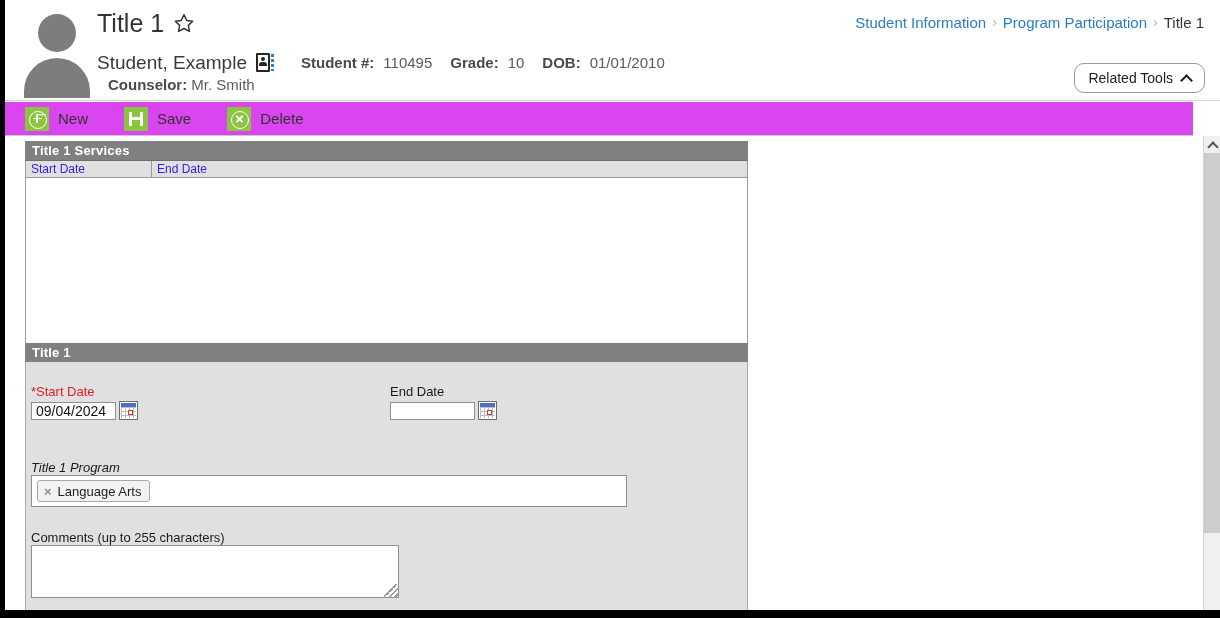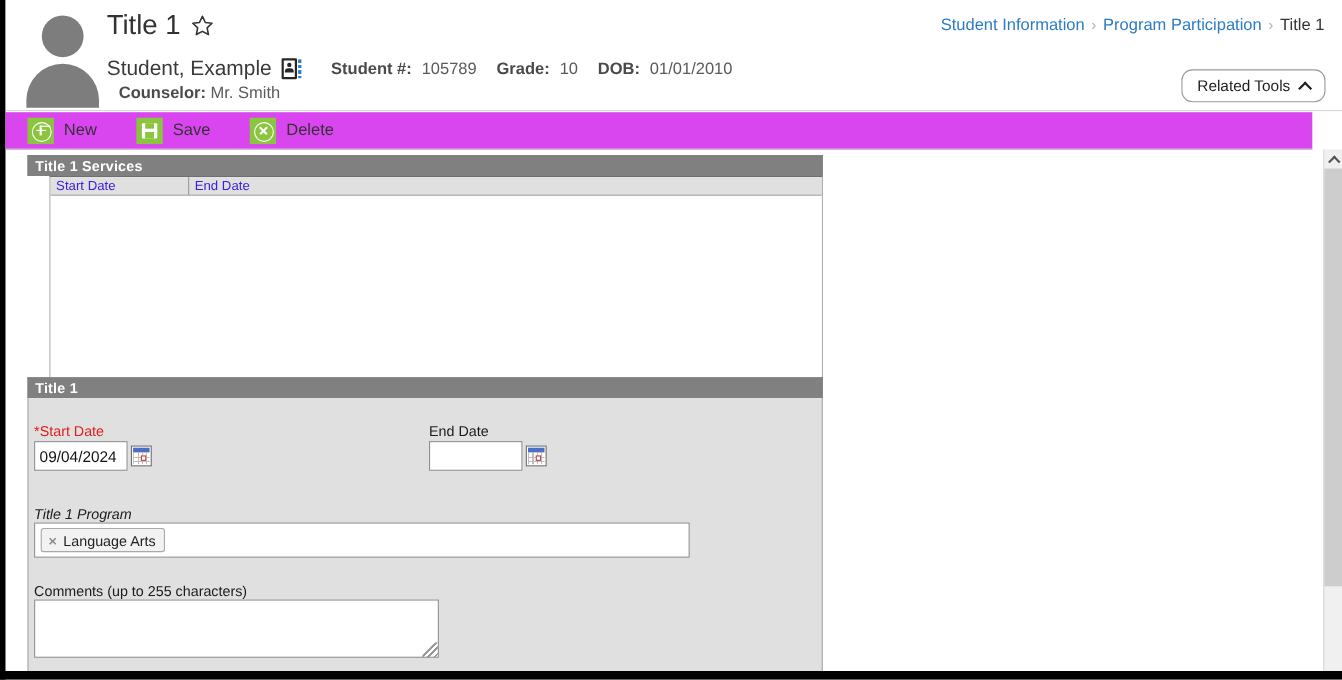--- a/index.html
+++ b/index.html
@@ -292,21 +292,20 @@
     padding: 1px 0 2px 6px;
     line-height: 15px;
     border: 1px solid #808080;
     border-bottom: none;
     letter-spacing: 0.2px;
   }
   .grid {
     border: 1px solid #9b9b9b;
     border-top: 1px solid #6f6f6f;
     background: #ffffff;
-    margin-left: 20px;
   }
   .grid-head {
     display: flex;
     background: #e0e0e0;
     border-bottom: 1px solid #9b9b9b;
     height: 17px;
   }
   .grid-head .col {
     font-size: 12px;
     color: #3a20e0;
@@ -350,21 +349,21 @@
 
   .date-field {
     position: absolute;
   }
   .date-input-row {
     display: flex;
     align-items: center;
     margin-top: 2px;
   }
   input.txt {
-    height: 27px;
+    height: 18px;
     border: 1px solid #8f8f8f;
     background: #ffffff;
     font-size: 14px;
     font-family: "Liberation Sans", sans-serif;
     color: #111111;
     padding: 0 4px;
     outline: none;
   }
   .cal-icon {
     width: 19px; height: 19px;
@@ -506,21 +505,21 @@
 
     <div class="student-row">
       <span class="student-name">Student, Example</span>
       <span class="contact-card-icon">
         <span class="card"></span>
         <span class="ch"></span>
         <span class="cb"></span>
         <span class="dots"></span>
       </span>
       <span class="meta">
-        <b>Student #:</b><span class="gap"></span><span>105789</span><span class="gap"></span><span class="gap"></span><b>Grade:</b><span class="gap"></span><span>10</span><span class="gap"></span><span class="gap"></span><b>DOB:</b><span class="gap"></span><span>01/01/2010</span>
+        <b>Student #:</b><span class="gap"></span><span>110495</span><span class="gap"></span><span class="gap"></span><b>Grade:</b><span class="gap"></span><span>10</span><span class="gap"></span><span class="gap"></span><b>DOB:</b><span class="gap"></span><span>01/01/2010</span>
       </span>
     </div>
 
     <div class="counselor">
       <b>Counselor:</b>
       <span>Mr. Smith</span>
     </div>
 
     <div class="breadcrumb">
       <a>Student Information</a>

